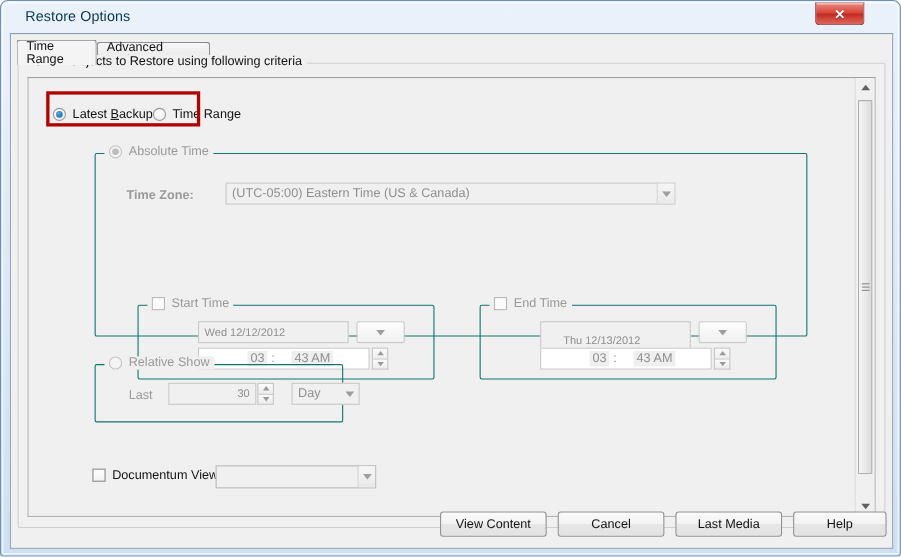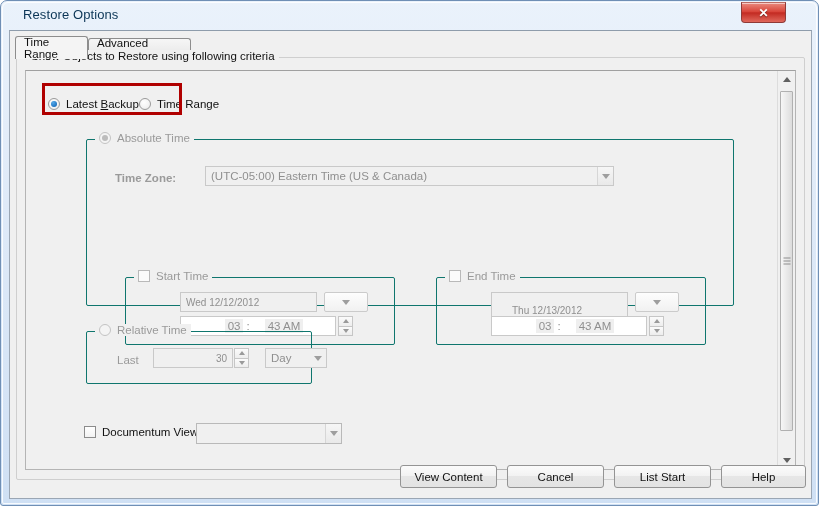--- a/index.html
+++ b/index.html
@@ -583,21 +583,21 @@
                 <div class="down">
                     <i></i>
                   </div>
               </div>
             </div>
           </div>
 
           <div class="fs fs-relative">
             <div class="fs-legend">
               <span class="radio disabled"></span>
-              <span class="ctl-label dim">Relative Time</span>
+              <span class="ctl-label dim">Relative Show</span>
             </div>
             <div class="lbl" style="left:30px; top:22px;">Last</div>
             <div class="input" style="left:66px; top:16px; width:80px; height:20px; justify-content:flex-end;">30</div>
             <div class="spin" style="left:147px; top:16px; height:20px;">
               <div class="up">
                   <i></i>
                 </div>
               <div class="down">
                   <i></i>
                 </div>
@@ -638,17 +638,17 @@
           <div class="vs-arrow down">
               <i></i>
             </div>
         </div>
       </div>
     </div>
 
     <div class="btnbar">
       <div class="btn btn-view">View Content</div>
       <div class="btn btn-cancel">Cancel</div>
-      <div class="btn btn-list">List Start</div>
+      <div class="btn btn-list">Last Media</div>
       <div class="btn btn-help">Help</div>
     </div>
   </div>
 </div>
 
 </body></html>

